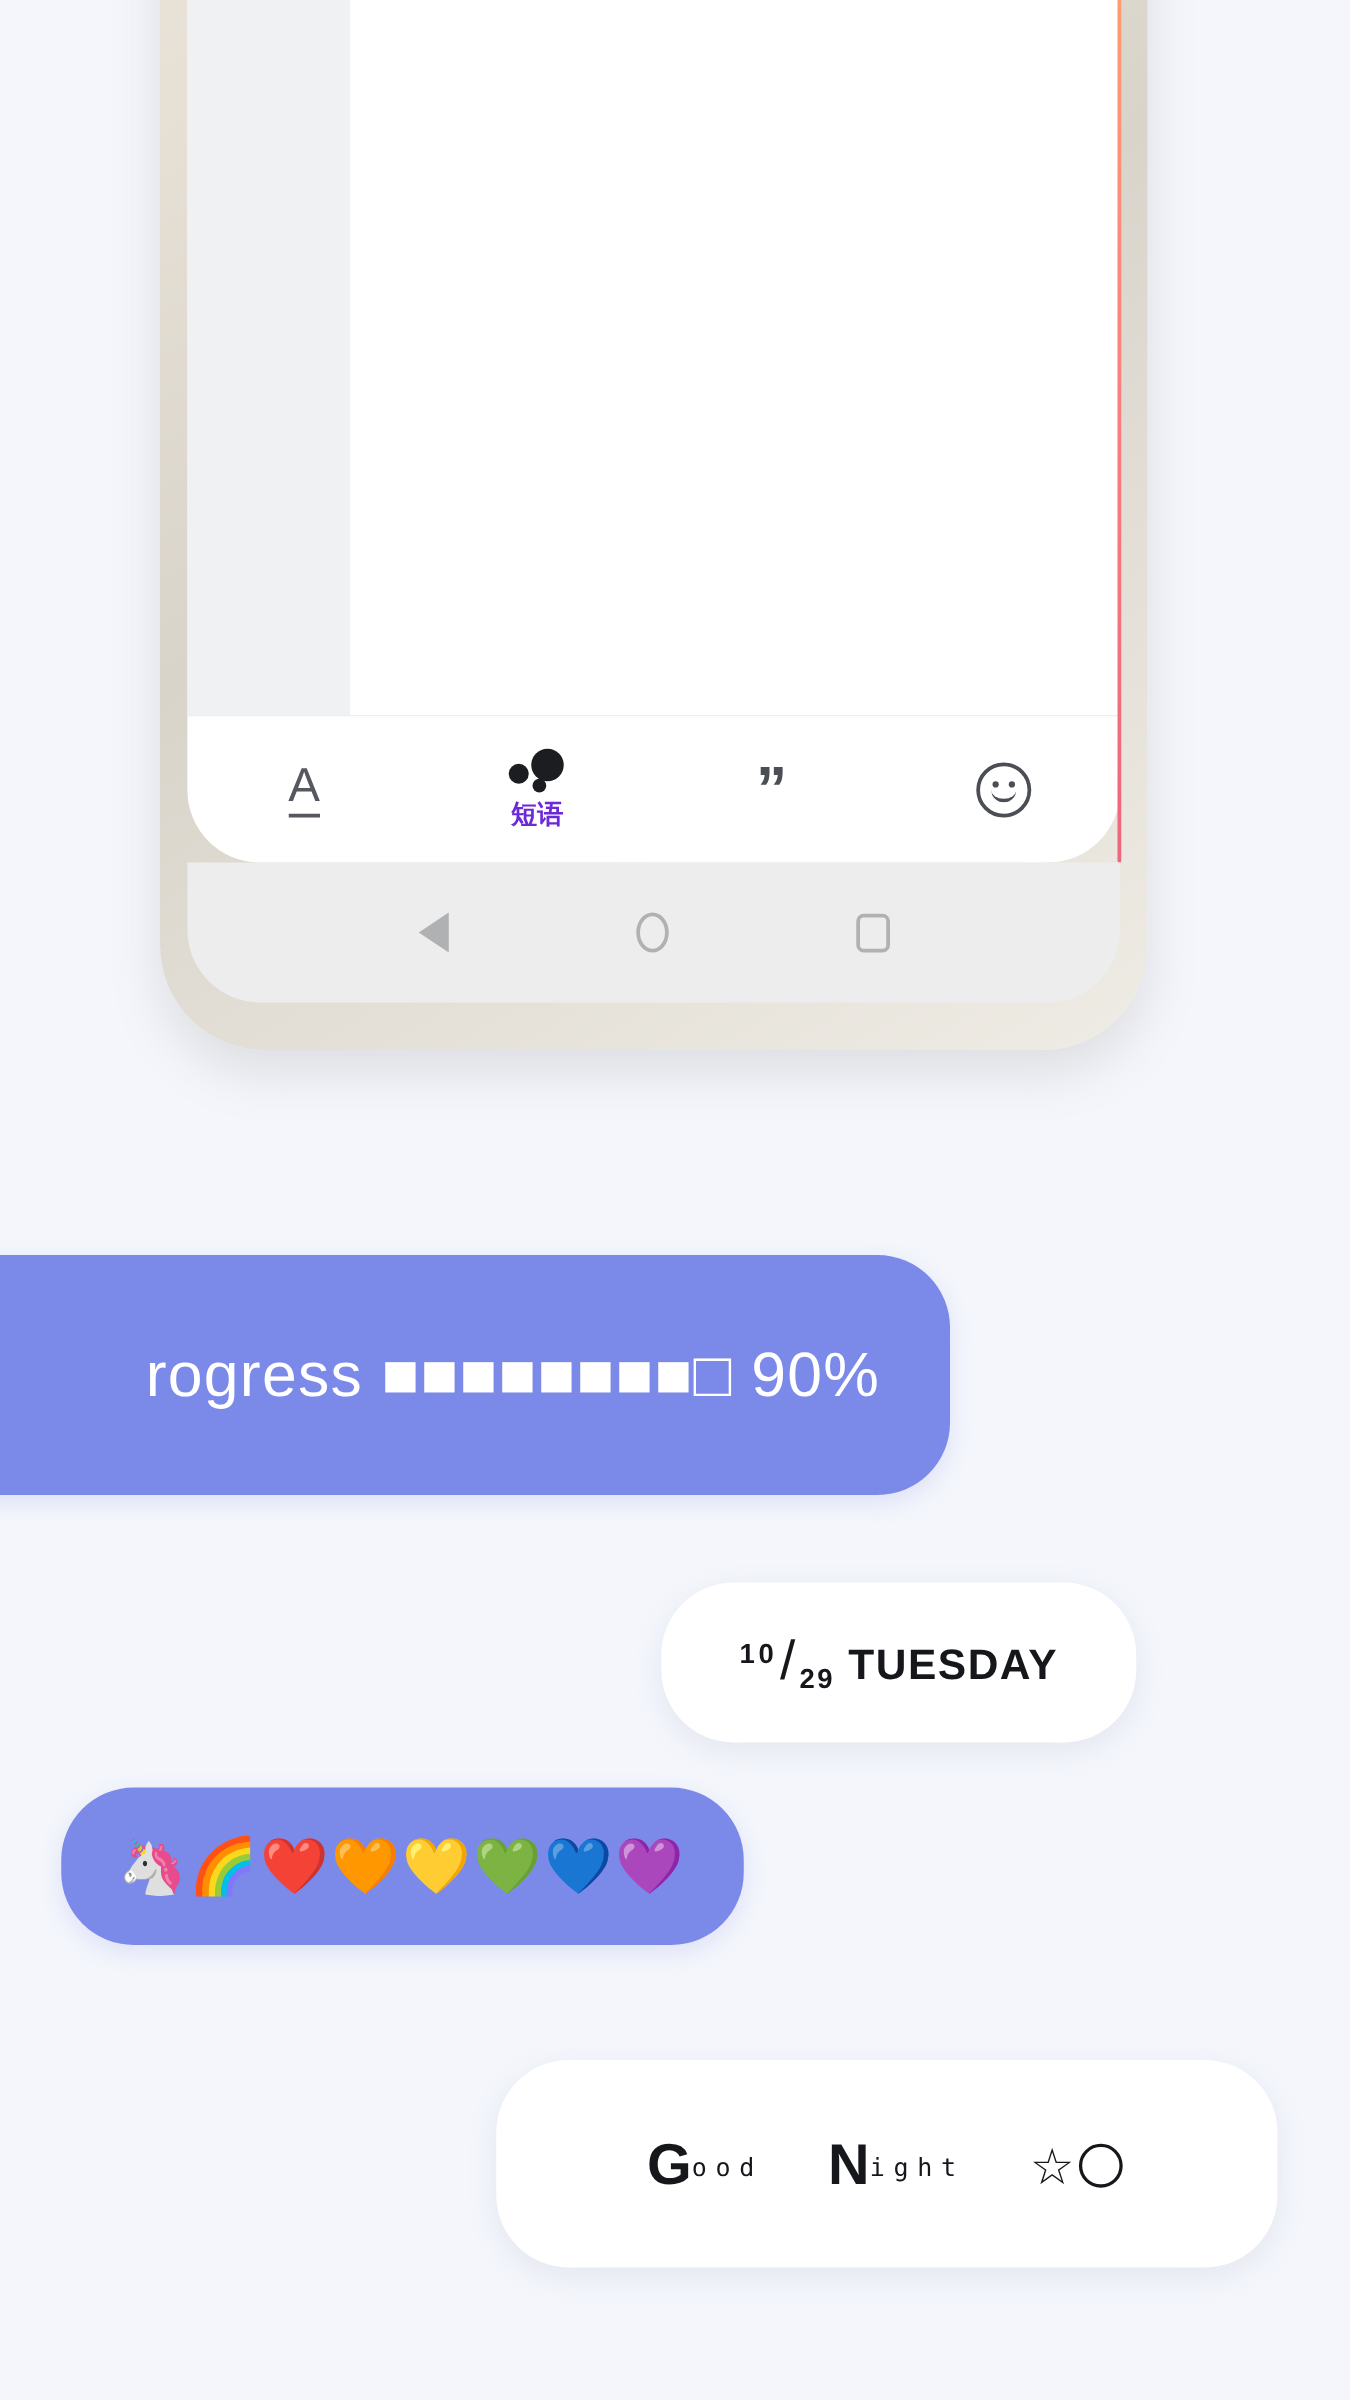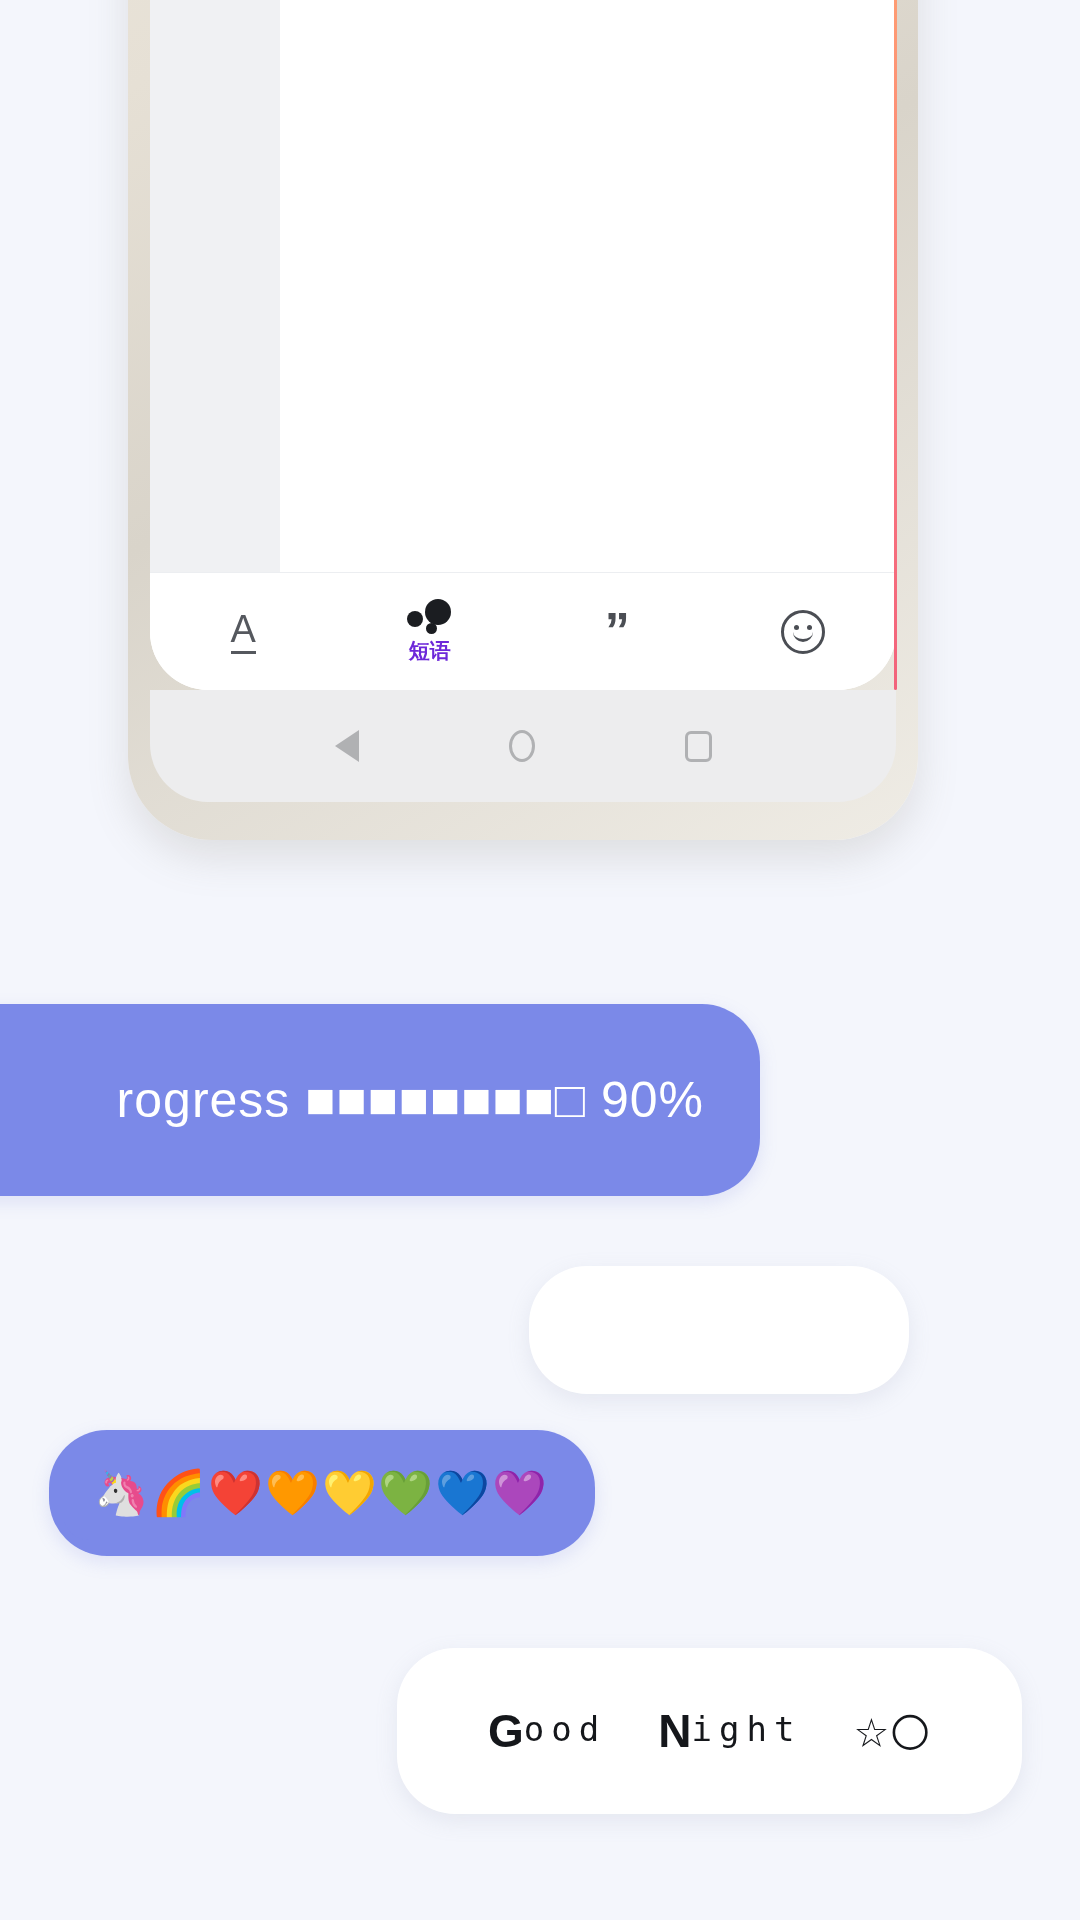--- a/index.html
+++ b/index.html
@@ -98,21 +98,21 @@
   #bub-date .sub { font-size:22px; vertical-align:sub; letter-spacing:2px; }
   #bub-date .sl  { font-size:44px; font-weight:400; padding:0 2px; }
 
   #bub-emoji { left:49px; top:1430px; width:546px; height:126px; justify-content:center; }
   #bub-emoji .t { font-size:44px; letter-spacing:2px; white-space:nowrap;
                   font-family:"DejaVu Sans", sans-serif; }
 
   #bub-night { left:397px; top:1648px; width:625px; height:166px; justify-content:center; }
   #bub-night .t { white-space:nowrap; font-weight:700; }
   #bub-night .big { font-size:46px; font-weight:800; }
-  #bub-night .sm  { font-size:34px; font-weight:400; letter-spacing:7px;
+  #bub-night .sm  { font-size:20px; font-weight:400; letter-spacing:7px;
                     font-family:"DejaVu Sans Mono", monospace; vertical-align:super; }
   #bub-night .gap { display:inline-block; width:52px; }
   #bub-night .em  { font-size:40px; font-family:"DejaVu Sans", sans-serif; }
   .emo { font-family:"DejaVu Sans","Liberation Sans",sans-serif; }
 </style>
 </head>
 <body>
 
 <div class="page">
 
@@ -185,20 +185,23 @@
       <span class="nav-rec"></span>
     </div>
 
   </div>
 
   <div class="bub bub-sent" id="bub-progress">
     <span class="t">rogress ■■■■■■■■□ 90%</span>
   </div>
 
   <div class="bub bub-recv" id="bub-date">
+    <span class="t">
+      <span class="sup">10</span><span class="sl">/</span><span class="sub">29</span>&nbsp;<span>TUESDAY</span>
+    </span>
     <span class="tail-r"></span>
   </div>
 
   <div class="bub bub-sent" id="bub-emoji">
     <span class="t emo">🦄🌈❤️🧡💛💚💙💜</span>
     <span class="tail-l"></span>
   </div>
 
   <div class="bub bub-recv" id="bub-night">
     <span class="t">

